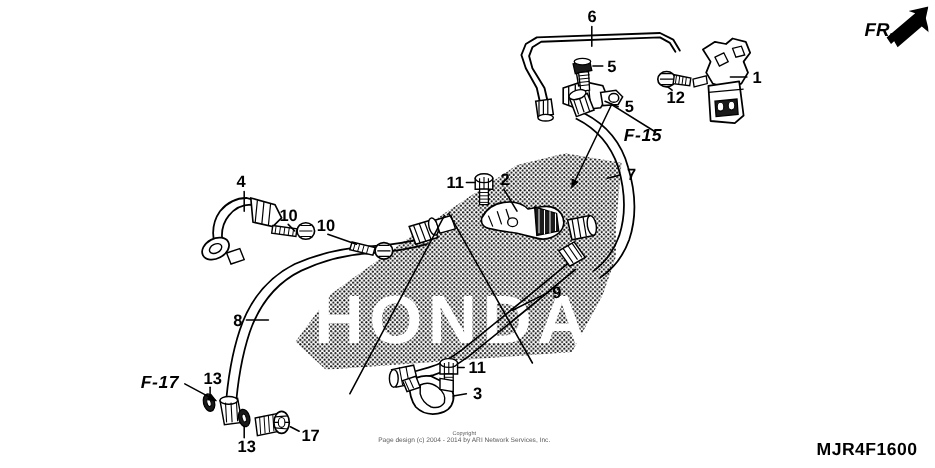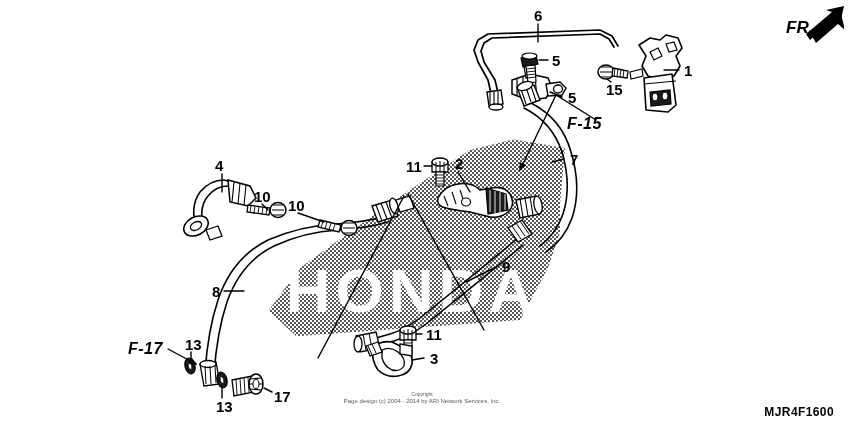--- a/index.html
+++ b/index.html
@@ -10,21 +10,21 @@
   #artboard{position:absolute;left:0;top:0;width:850px;height:425px;}
   .lbl{
     position:absolute;font-family:"Liberation Sans",sans-serif;
     font-size:15px;font-weight:700;color:#000;white-space:nowrap;
     line-height:1;letter-spacing:0px;
   }
   .lbl.ref{font-size:16px;font-weight:700;letter-spacing:0.5px;font-style:italic;}
   .lbl.fr{font-size:17px;font-weight:700;font-style:italic;letter-spacing:0px;}
   .code{
     position:absolute;right:10px;bottom:6px;font-family:"Liberation Sans",sans-serif;
-    font-size:12px;font-weight:700;color:#000;letter-spacing:0.4px;
+    font-size:16px;font-weight:700;color:#000;letter-spacing:0.4px;
   }
   .copy{
     position:absolute;left:0;right:0;bottom:20px;text-align:center;
     font-family:"Liberation Sans",sans-serif;color:#5a5a5a;
   }
   .copy .c1{font-size:5px;line-height:6px;display:block;}
   .copy .c2{font-size:6px;line-height:8px;display:block;}
 </style>
 </head>
 <body>
@@ -293,21 +293,21 @@
   <div class="lbl" style="left:212px;top:284px;">8</div>
   <div class="lbl" style="left:502px;top:259px;">9</div>
   <div class="lbl" style="left:254px;top:189px;">10</div>
   <div class="lbl" style="left:288px;top:198px;">10</div>
   <div class="lbl" style="left:406px;top:159px;">11</div>
   <div class="lbl" style="left:426px;top:327px;">11</div>
   <div class="lbl" style="left:274px;top:389px;">17</div>
   <div class="lbl" style="left:185px;top:337px;">13</div>
   <div class="lbl" style="left:216px;top:399px;">13</div>
   <div class="lbl" style="left:552px;top:53px;">5</div>
-  <div class="lbl" style="left:606px;top:82px;">15</div>
+  <div class="lbl" style="left:606px;top:82px;">12</div>
 
   <div class="copy">
     <span class="c1">Copyright</span>
     <span class="c2">Page design (c) 2004 - 2014 by ARI Network Services, Inc.</span>
   </div>
 
   <div class="code">MJR4F1600</div>
 
 </div>
 

